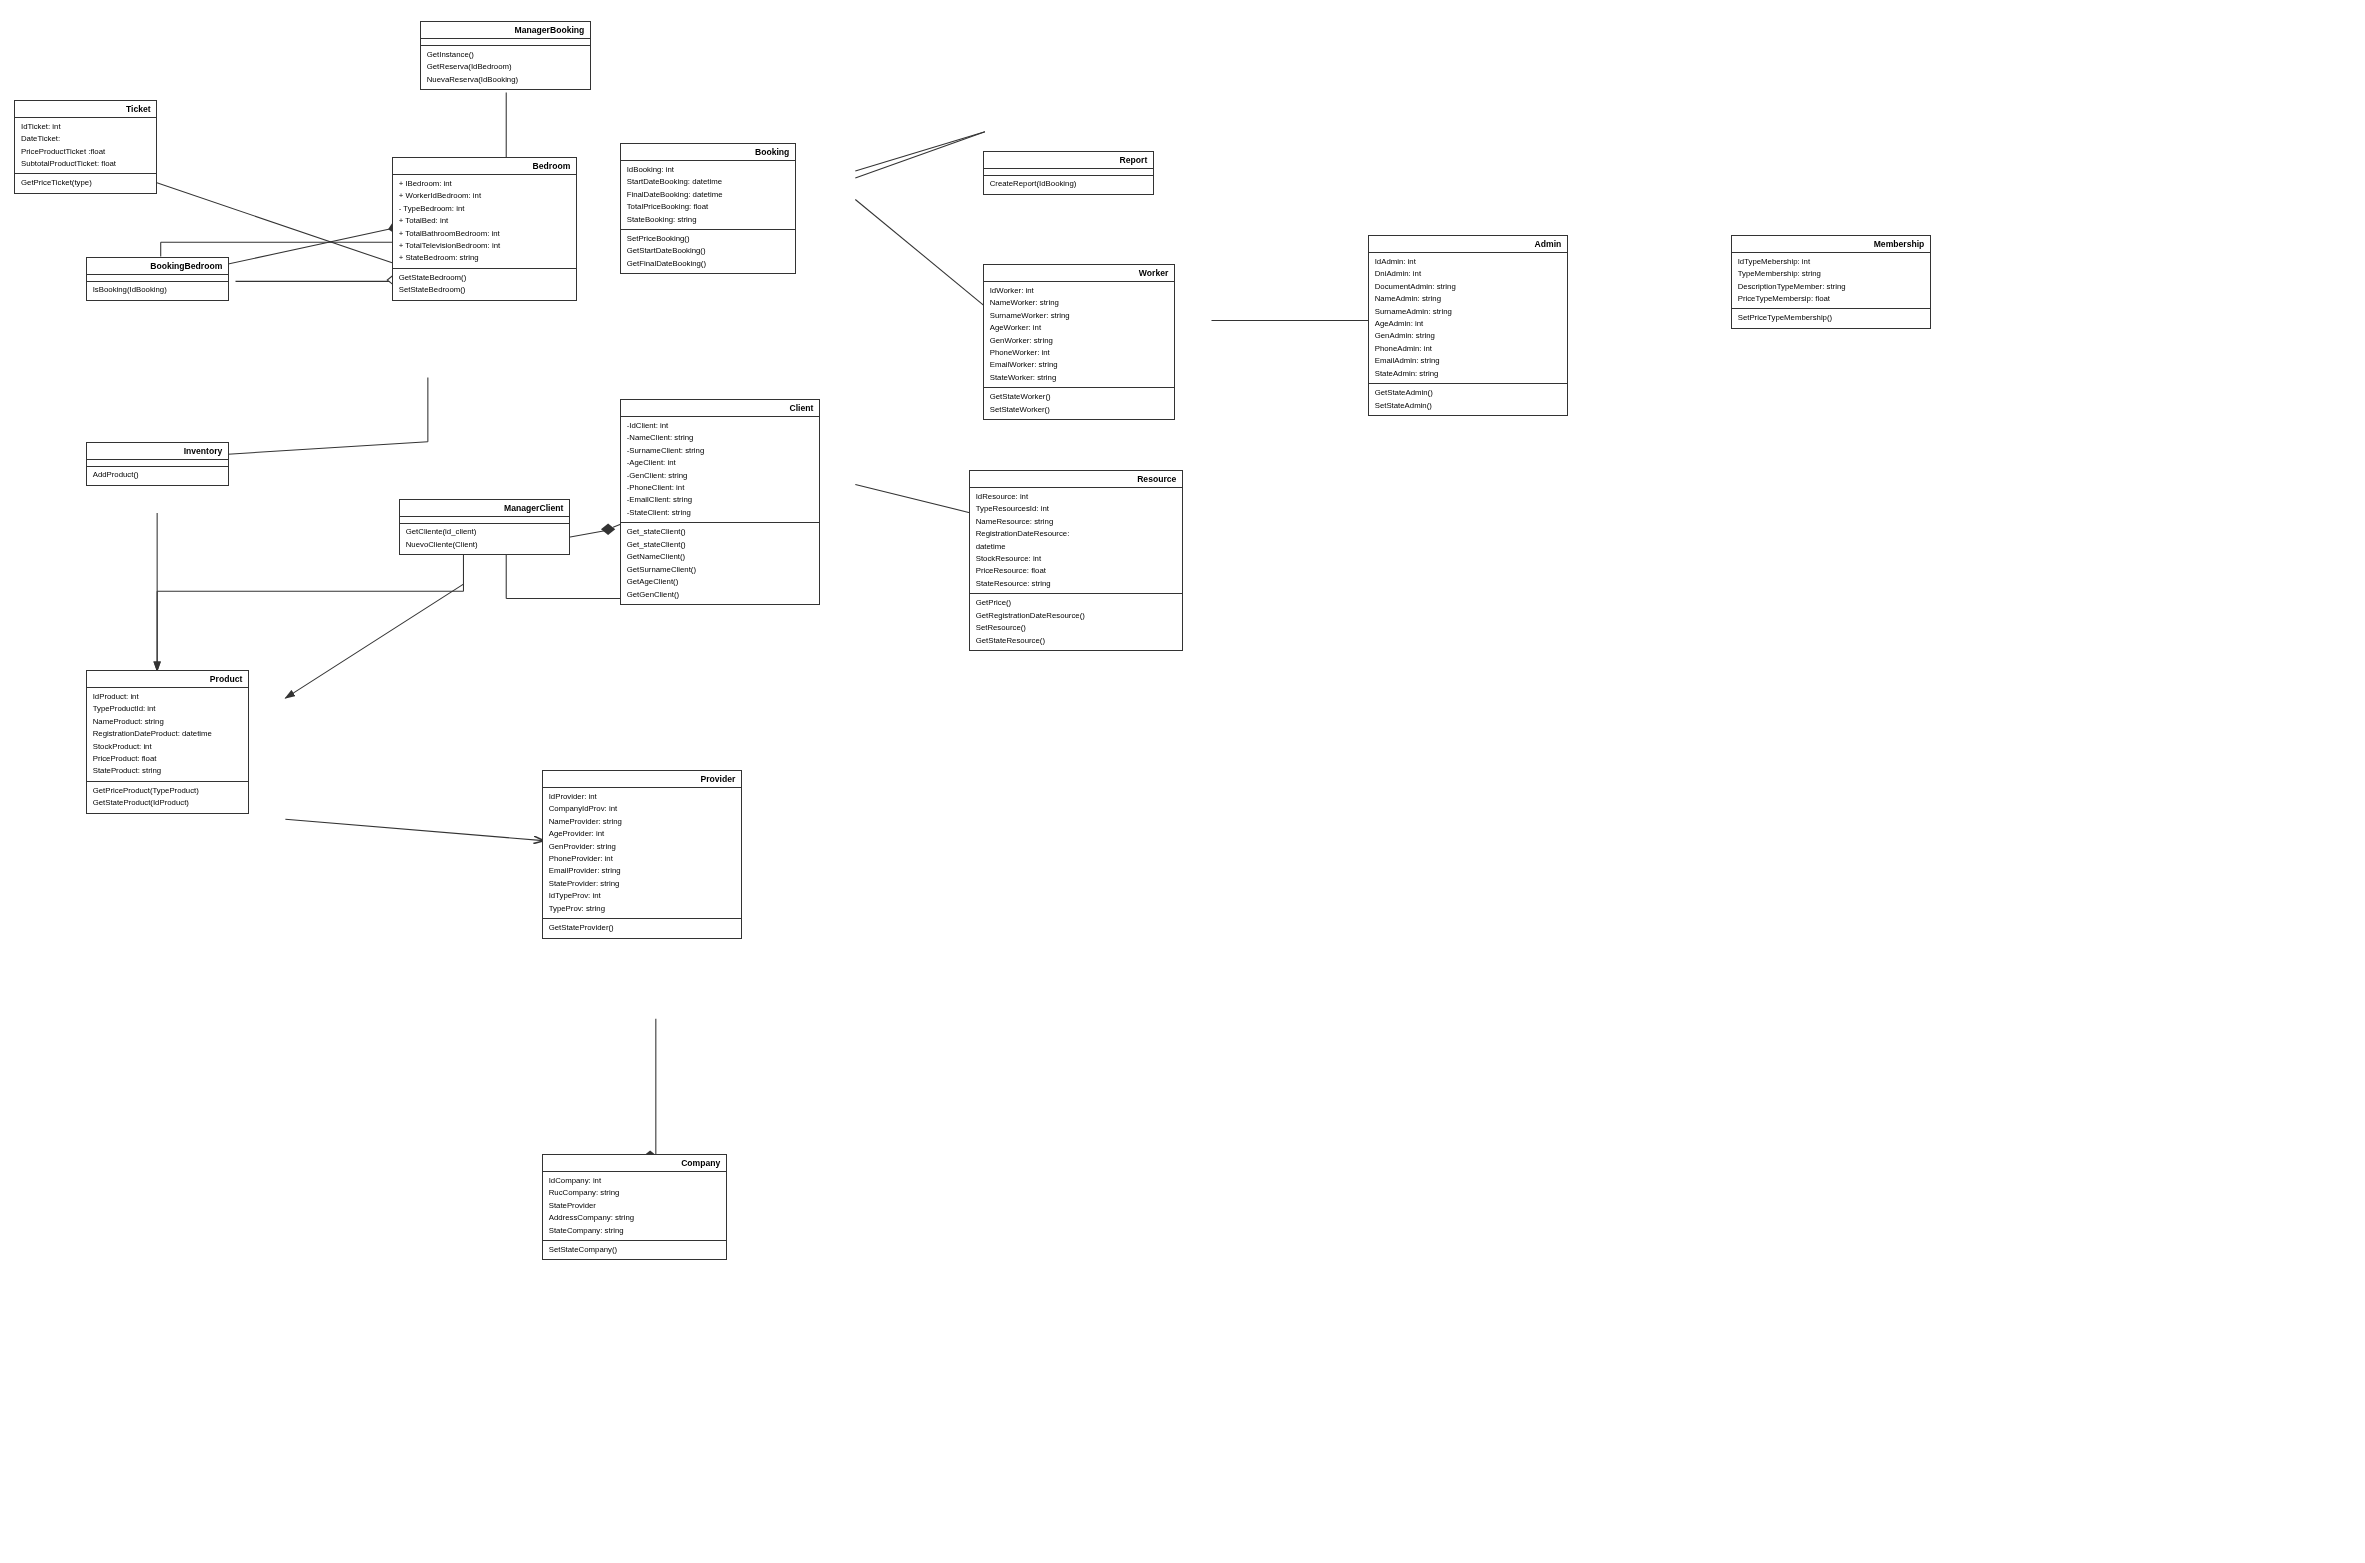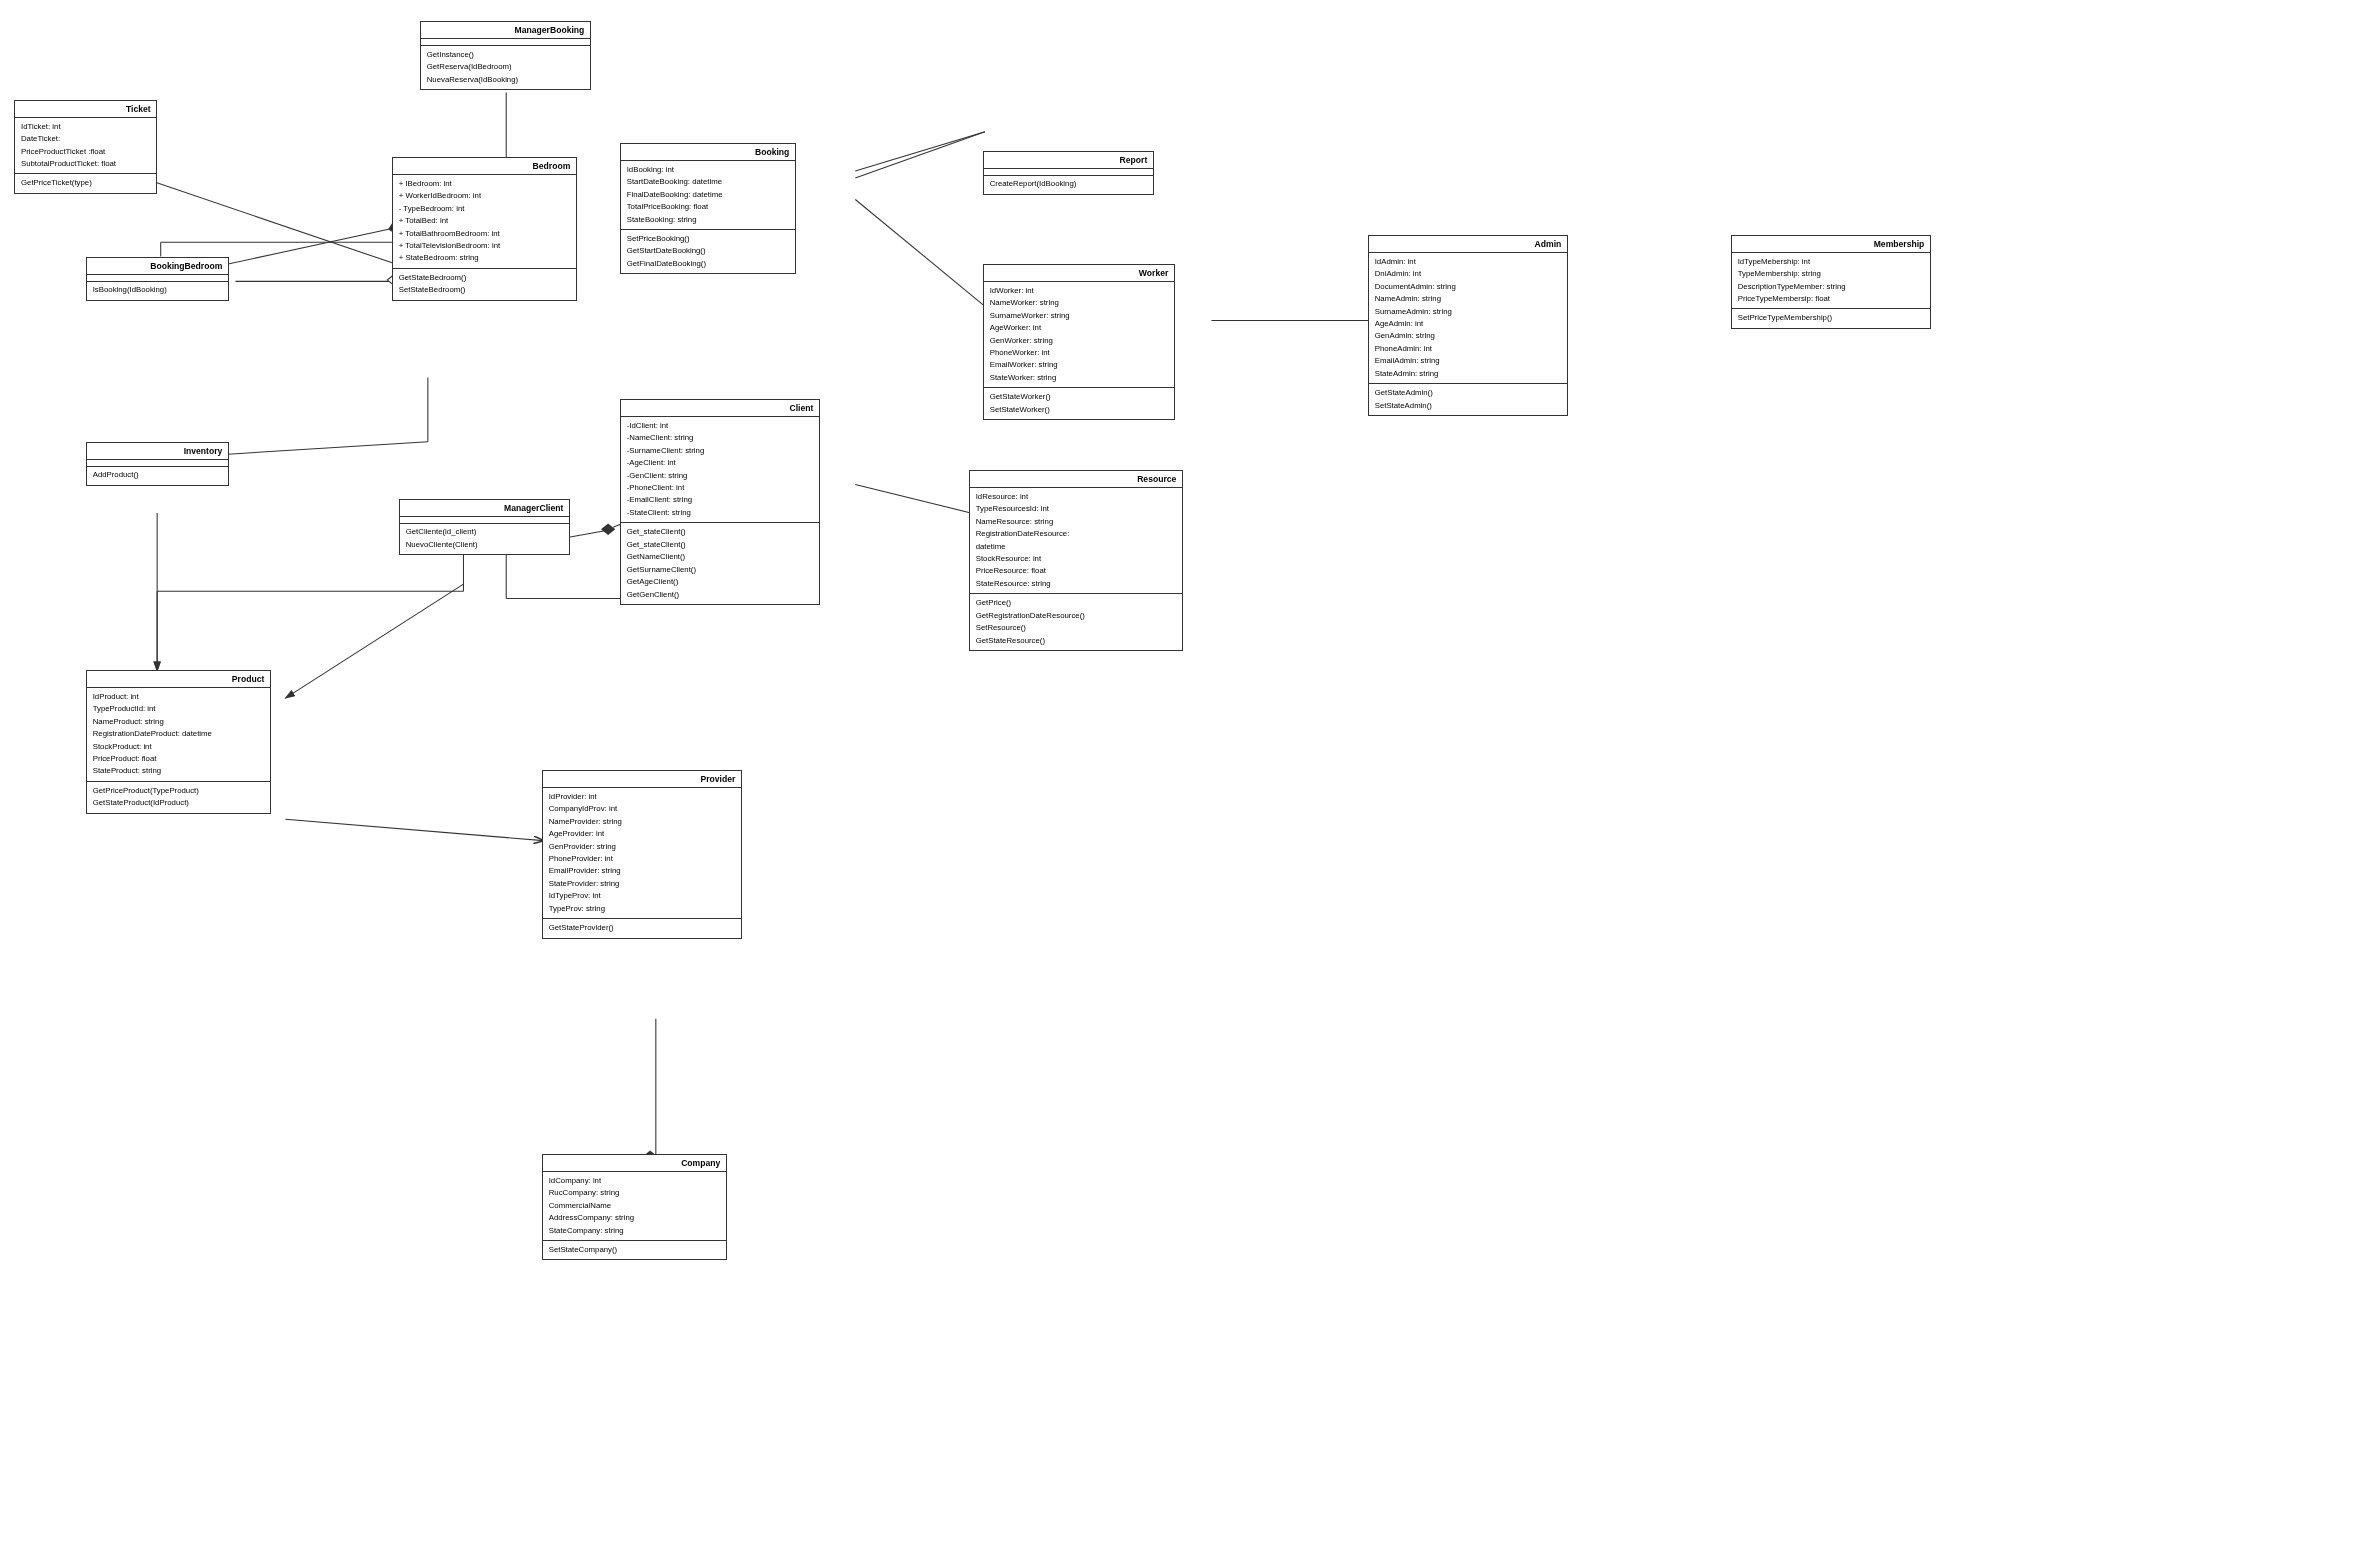--- a/index.html
+++ b/index.html
@@ -309,21 +309,21 @@
       <div>StateResource: string</div>
     </div>
     <div class="uml-class-methods">
       <div>GetPrice()</div>
       <div>GetRegistrationDateResource()</div>
       <div>SetResource()</div>
       <div>GetStateResource()</div>
     </div>
   </div>
 
-  <div class="uml-class" style="left:86px; top:670px; width:185px;">
+  <div class="uml-class" style="left:86px; top:670px; width:163px;">
     <div class="uml-class-header">Product</div>
     <div class="uml-class-body">
       <div>IdProduct: int</div>
       <div>TypeProductId: int</div>
       <div>NameProduct: string</div>
       <div>RegistrationDateProduct: datetime</div>
       <div>StockProduct: int</div>
       <div>PriceProduct: float</div>
       <div>StateProduct: string</div>
     </div>
@@ -350,21 +350,21 @@
     <div class="uml-class-methods">
       <div>GetStateProvider()</div>
     </div>
   </div>
 
   <div class="uml-class" style="left:542px; top:1154px; width:185px;">
     <div class="uml-class-header">Company</div>
     <div class="uml-class-body">
       <div>IdCompany: int</div>
       <div>RucCompany: string</div>
-      <div>CommercialName</div>
+      <div>StateProvider</div>
       <div>AddressCompany: string</div>
       <div>StateCompany: string</div>
     </div>
     <div class="uml-class-methods">
       <div>SetStateCompany()</div>
     </div>
   </div>
 
 </div>
 

